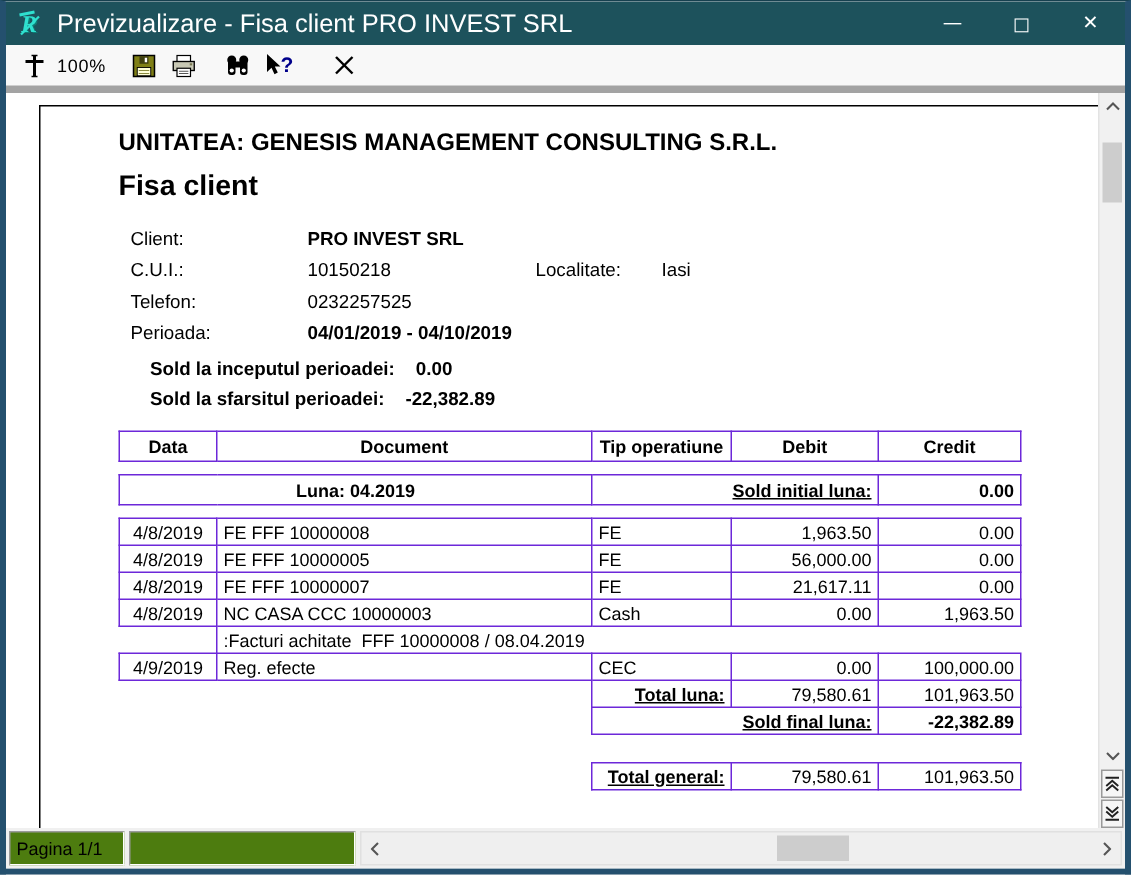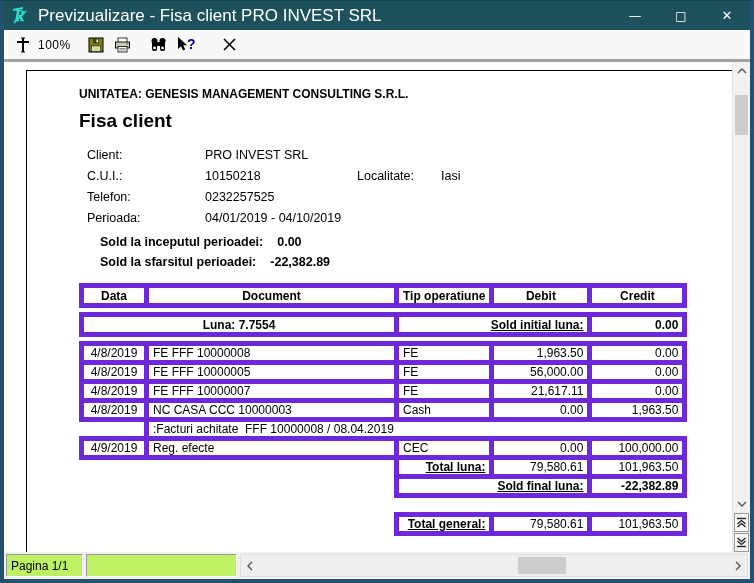--- a/index.html
+++ b/index.html
@@ -15,66 +15,66 @@
     display: flex; align-items: center; flex: 0 0 auto; padding-left: 7px;
   }
   .app-icon { width: 20px; height: 20px; margin-right: 7px; flex: 0 0 auto; }
   .title-text { font-size: 17px; flex: 1 1 auto; white-space: nowrap; overflow: hidden; }
   .win-controls { display: flex; align-items: stretch; height: 100%; }
   .wc { width: 46px; display: flex; align-items: center; justify-content: center;
         font-size: 13px; color: #fff; cursor: default; font-family: "DejaVu Sans", sans-serif; }
   .wc-max { font-size: 12px; }
   
   .toolbar {
-    height: 32px; background: #f8f8f8; border-bottom: 3px solid #a3a3a3;
+    height: 32px; background: #f8f8f8; border-bottom: 5px solid #a3a3a3;
     display: flex; align-items: center; flex: 0 0 auto;
   }
   .tb-icon { width: 18px; height: 18px; display: flex; align-items: center; justify-content: center; }
   .tb-zoom-label { font-size: 12px; color: #000; margin-left: 6px; letter-spacing: 0.5px; }
   
   .content { flex: 1 1 auto; display: flex; min-height: 0; background: #fff; }
   .canvas { flex: 1 1 auto; position: relative; overflow: hidden; background: #fff; }
   .page {
     position: absolute; left: 22px; top: 8px; right: -1px; bottom: -1px;
     border-top: 1px solid #000; border-left: 1px solid #000; background: #fff; color: #000;
   }
-  .unit-line { margin: 16px 0 0 52px; font-size: 12px; font-weight: bold; }
+  .unit-line { margin: 16px 0 0 52px; font-size: 16px; font-weight: bold; }
   .report-title { margin: 9px 0 0 52px; font-size: 19px; font-weight: bold; }
   .info-block { margin-top: 13px; }
   .info-row { position: relative; padding-left: 60px; line-height: 21px; font-size: 12.5px; }
   .info-row .lbl { display: inline-block; width: 118px; }
-  .info-row .val-bold { font-weight: normal; }
+  .info-row .val-bold { font-weight: bold; }
   .loc-lbl { position: absolute; left: 330px; }
   .loc-val { position: absolute; left: 414px; }
   .sold-row { padding-left: 73px; line-height: 20px; font-size: 12.5px; font-weight: bold; }
   .sold-row .sold-val { margin-left: 14px; }
   
   .doc-table { border-collapse: collapse; margin: 11px 0 0 52px; font-size: 12px; table-layout: fixed; }
-  .doc-table td { border: 5px solid #6d28d9; height: 18px; padding: 0 4px;
+  .doc-table td { border: 1px solid #6d28d9; height: 18px; padding: 0 4px;
                   overflow: hidden; white-space: nowrap; vertical-align: middle; }
   .doc-table td.nb { border: none; }
   .doc-table tr.spacer td { border: none; }
   .hdr { font-weight: bold; text-align: center; }
   .num { text-align: right; }
   .bold { font-weight: bold; }
   .ctr { text-align: center; }
   .rgt { text-align: right; text-decoration: underline; }
   .note-cell { border-right: none !important; white-space: pre !important; }
   
   .vscroll { width: 18px; flex: 0 0 auto; background: #f1f1f1; border-left: 1px solid #e3e3e3;
              display: flex; flex-direction: column; }
   .vs-btn { height: 17px; display: flex; align-items: center; justify-content: center; flex: 0 0 auto; }
   .vs-track { flex: 1 1 auto; position: relative; }
   .vs-thumb { position: absolute; top: 16px; left: 2px; right: 2px; height: 40px; background: #cdcdcd; }
   .pg-btn { height: 19px; margin: 1px 1px 0 1px; border: 1px solid #9a9a9a; background: #f6f6f6;
             display: flex; align-items: center; justify-content: center; flex: 0 0 auto; }
   
   .statusbar { height: 27px; background: #f0f0f0; flex: 0 0 auto;
                display: flex; align-items: stretch; padding: 2px; gap: 3px; }
-  .sb-panel { background: #bef264; border: 1px solid;
+  .sb-panel { background: #4d7c0f; border: 1px solid;
               border-color: #9a9a9a #ffffff #ffffff #9a9a9a;
               font-size: 12px; display: flex; align-items: center; padding: 0 4px; }
   .sb-page { width: 77px; }
   .sb-empty { width: 151px; }
   .hscroll { flex: 1 1 auto; background: #efefef; border: 1px solid #e0e0e0;
              display: flex; align-items: center; position: relative; }
   .hs-btn { width: 18px; height: 100%; display: flex; align-items: center; justify-content: center; }
   .hs-track { flex: 1 1 auto; height: 100%; position: relative; }
   .hs-thumb { position: absolute; left: 55%; top: 2px; bottom: 2px; width: 48px; background: #cdcdcd; }
 </style>
@@ -199,21 +199,21 @@
             <td class="hdr" style="height:20px">Data</td>
             <td class="hdr">Document</td>
             <td class="hdr">Tip operatiune</td>
             <td class="hdr">Debit</td>
             <td class="hdr">Credit</td>
           </tr>
           <tr class="spacer">
                 <td colspan="5" style="height:9px"></td>
               </tr>
           <tr>
-            <td colspan="2" class="ctr bold" style="height:20px">Luna: 7.7554</td>
+            <td colspan="2" class="ctr bold" style="height:20px">Luna: 04.2019</td>
             <td colspan="2" class="rgt bold">Sold initial luna:</td>
             <td class="num bold">0.00</td>
           </tr>
           <tr class="spacer">
                 <td colspan="5" style="height:9px"></td>
               </tr>
           <tr>
             <td class="ctr">4/8/2019</td>
             <td>FE FFF 10000008</td>
             <td>FE</td>

